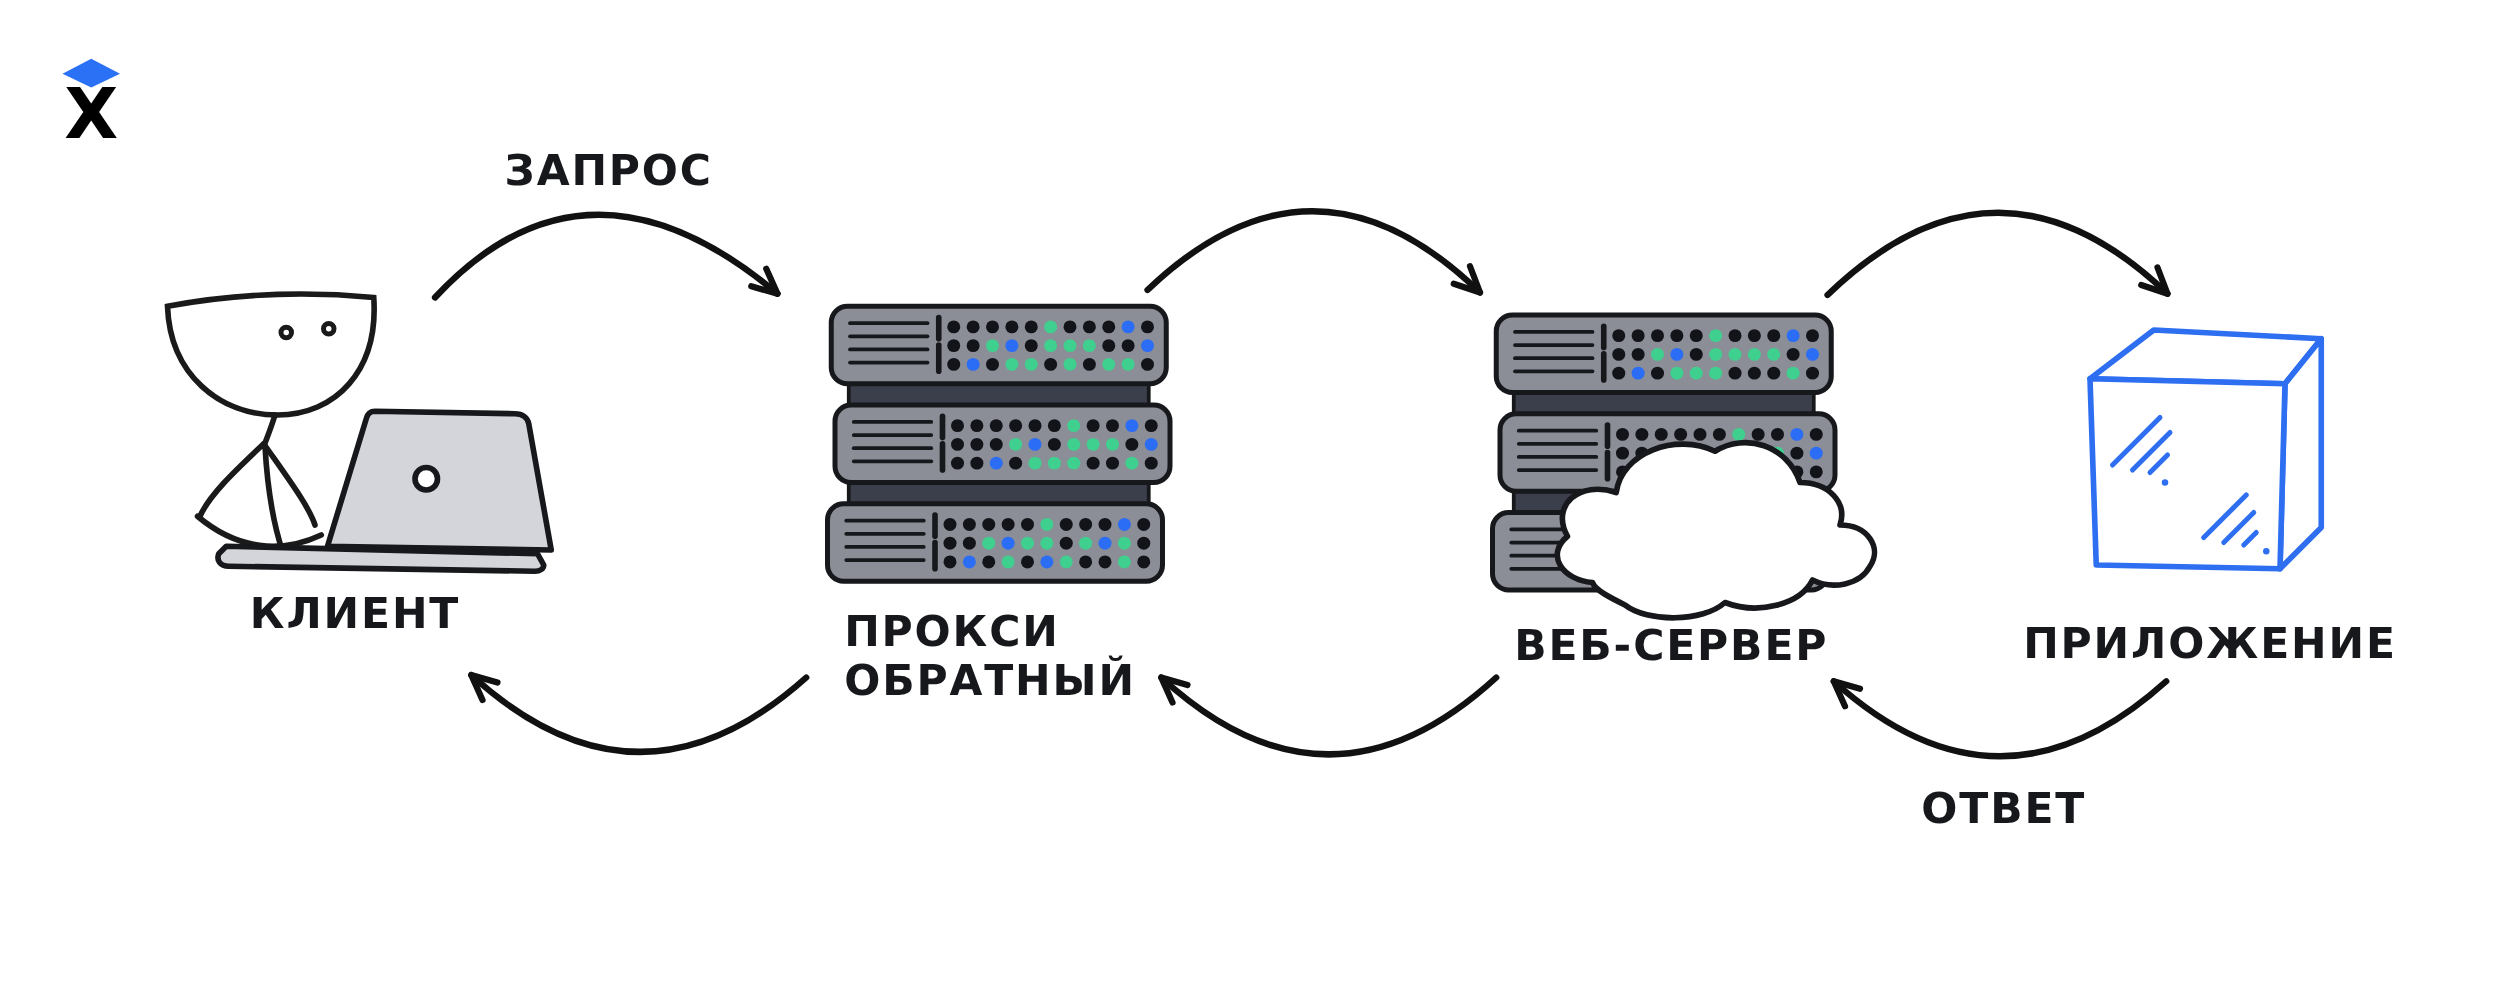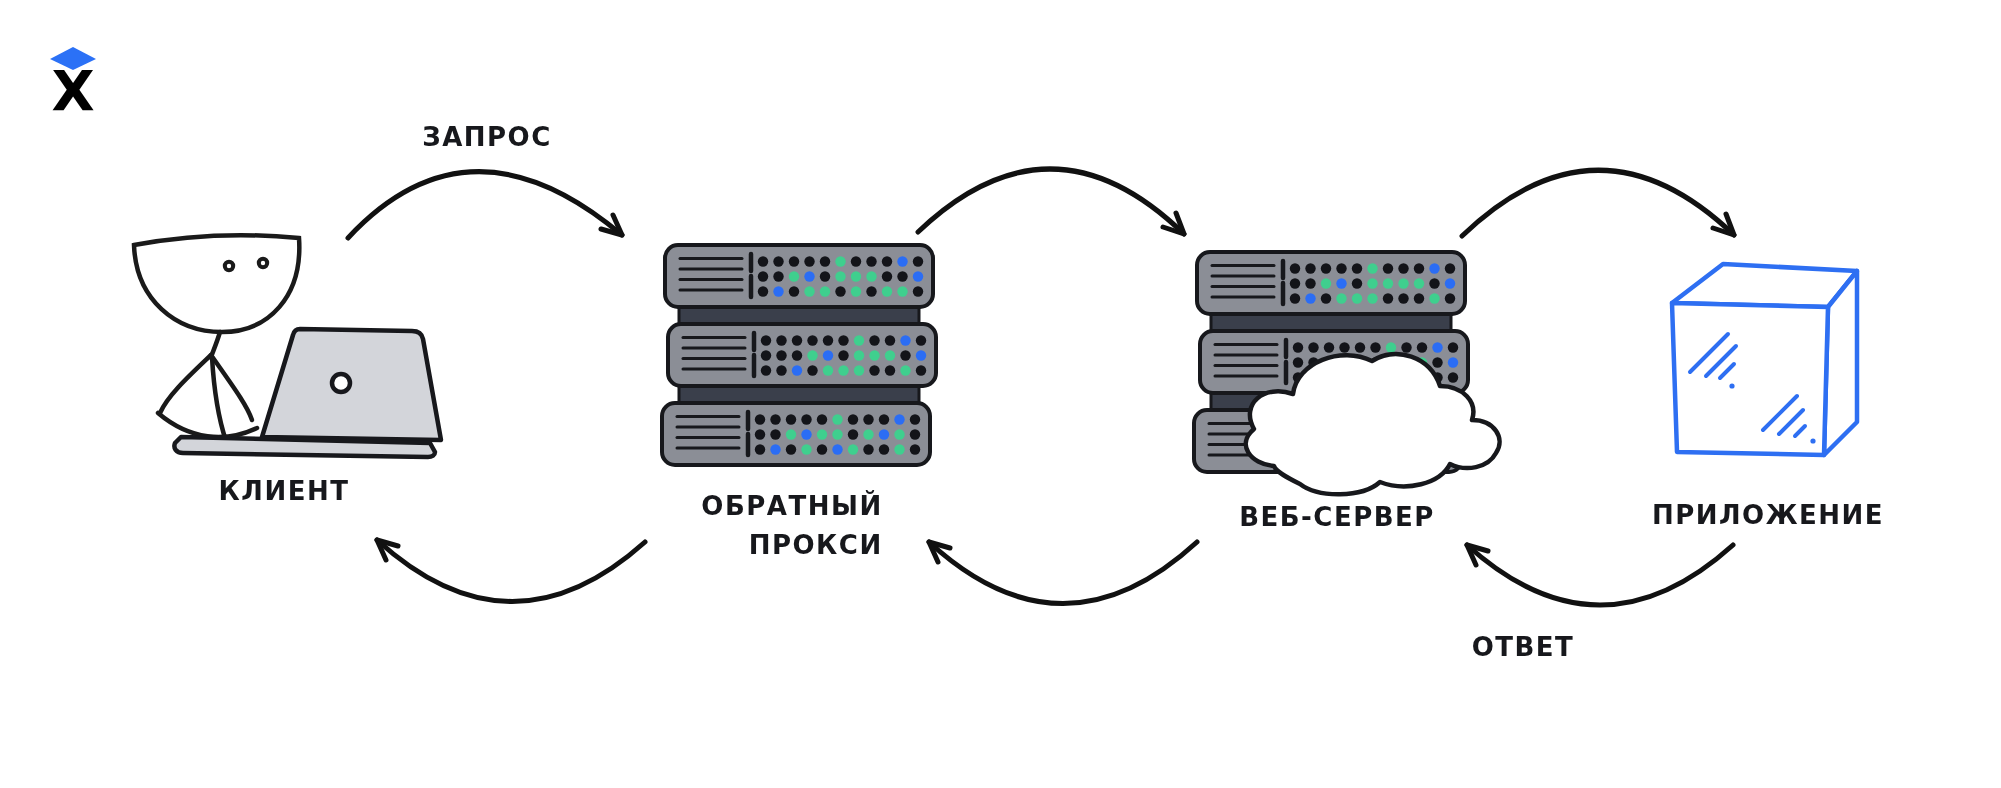--- a/index.html
+++ b/index.html
@@ -9,24 +9,24 @@
     background:#ffffff;
     font-family:"DejaVu Sans","Liberation Sans",sans-serif;
     overflow:hidden;
   }
   .scene{position:absolute;left:0;top:0;}
   .lbl{
     position:absolute;
     transform:translateX(-50%);
     color:#17181c;
     font-weight:700;
-    font-size:26px;
+    font-size:34px;
     letter-spacing:1.5px;
     text-transform:uppercase;
-    text-align:right;
+    text-align:left;
     line-height:39px;
     white-space:nowrap;
     user-select:none;
   }
 </style>
 </head>
 <body>
 
 <div class="stage">
 
@@ -364,22 +364,22 @@
         <polyline points="398,546 377,540 386,560"></polyline>
       </g>
     </g>
     </svg>
 
   <div class="lbl" style="left:487px;top:118px">запрос</div>
 
   <div class="lbl" style="left:284px;top:472px">клиент</div>
 
   <div class="lbl" style="left:792px;top:487px">
+    <div>прокси</div>
     <div>обратный</div>
-    <div>прокси</div>
   </div>
 
   <div class="lbl" style="left:1768px;top:496px">приложение</div>
 
   <div class="lbl" style="left:1337px;top:498px">веб-сервер</div>
 
-  <div class="lbl" style="left:1523px;top:628px">ответ</div>
+  <div class="lbl" style="left:1603px;top:628px">ответ</div>
 </div>
 
 </body></html>

